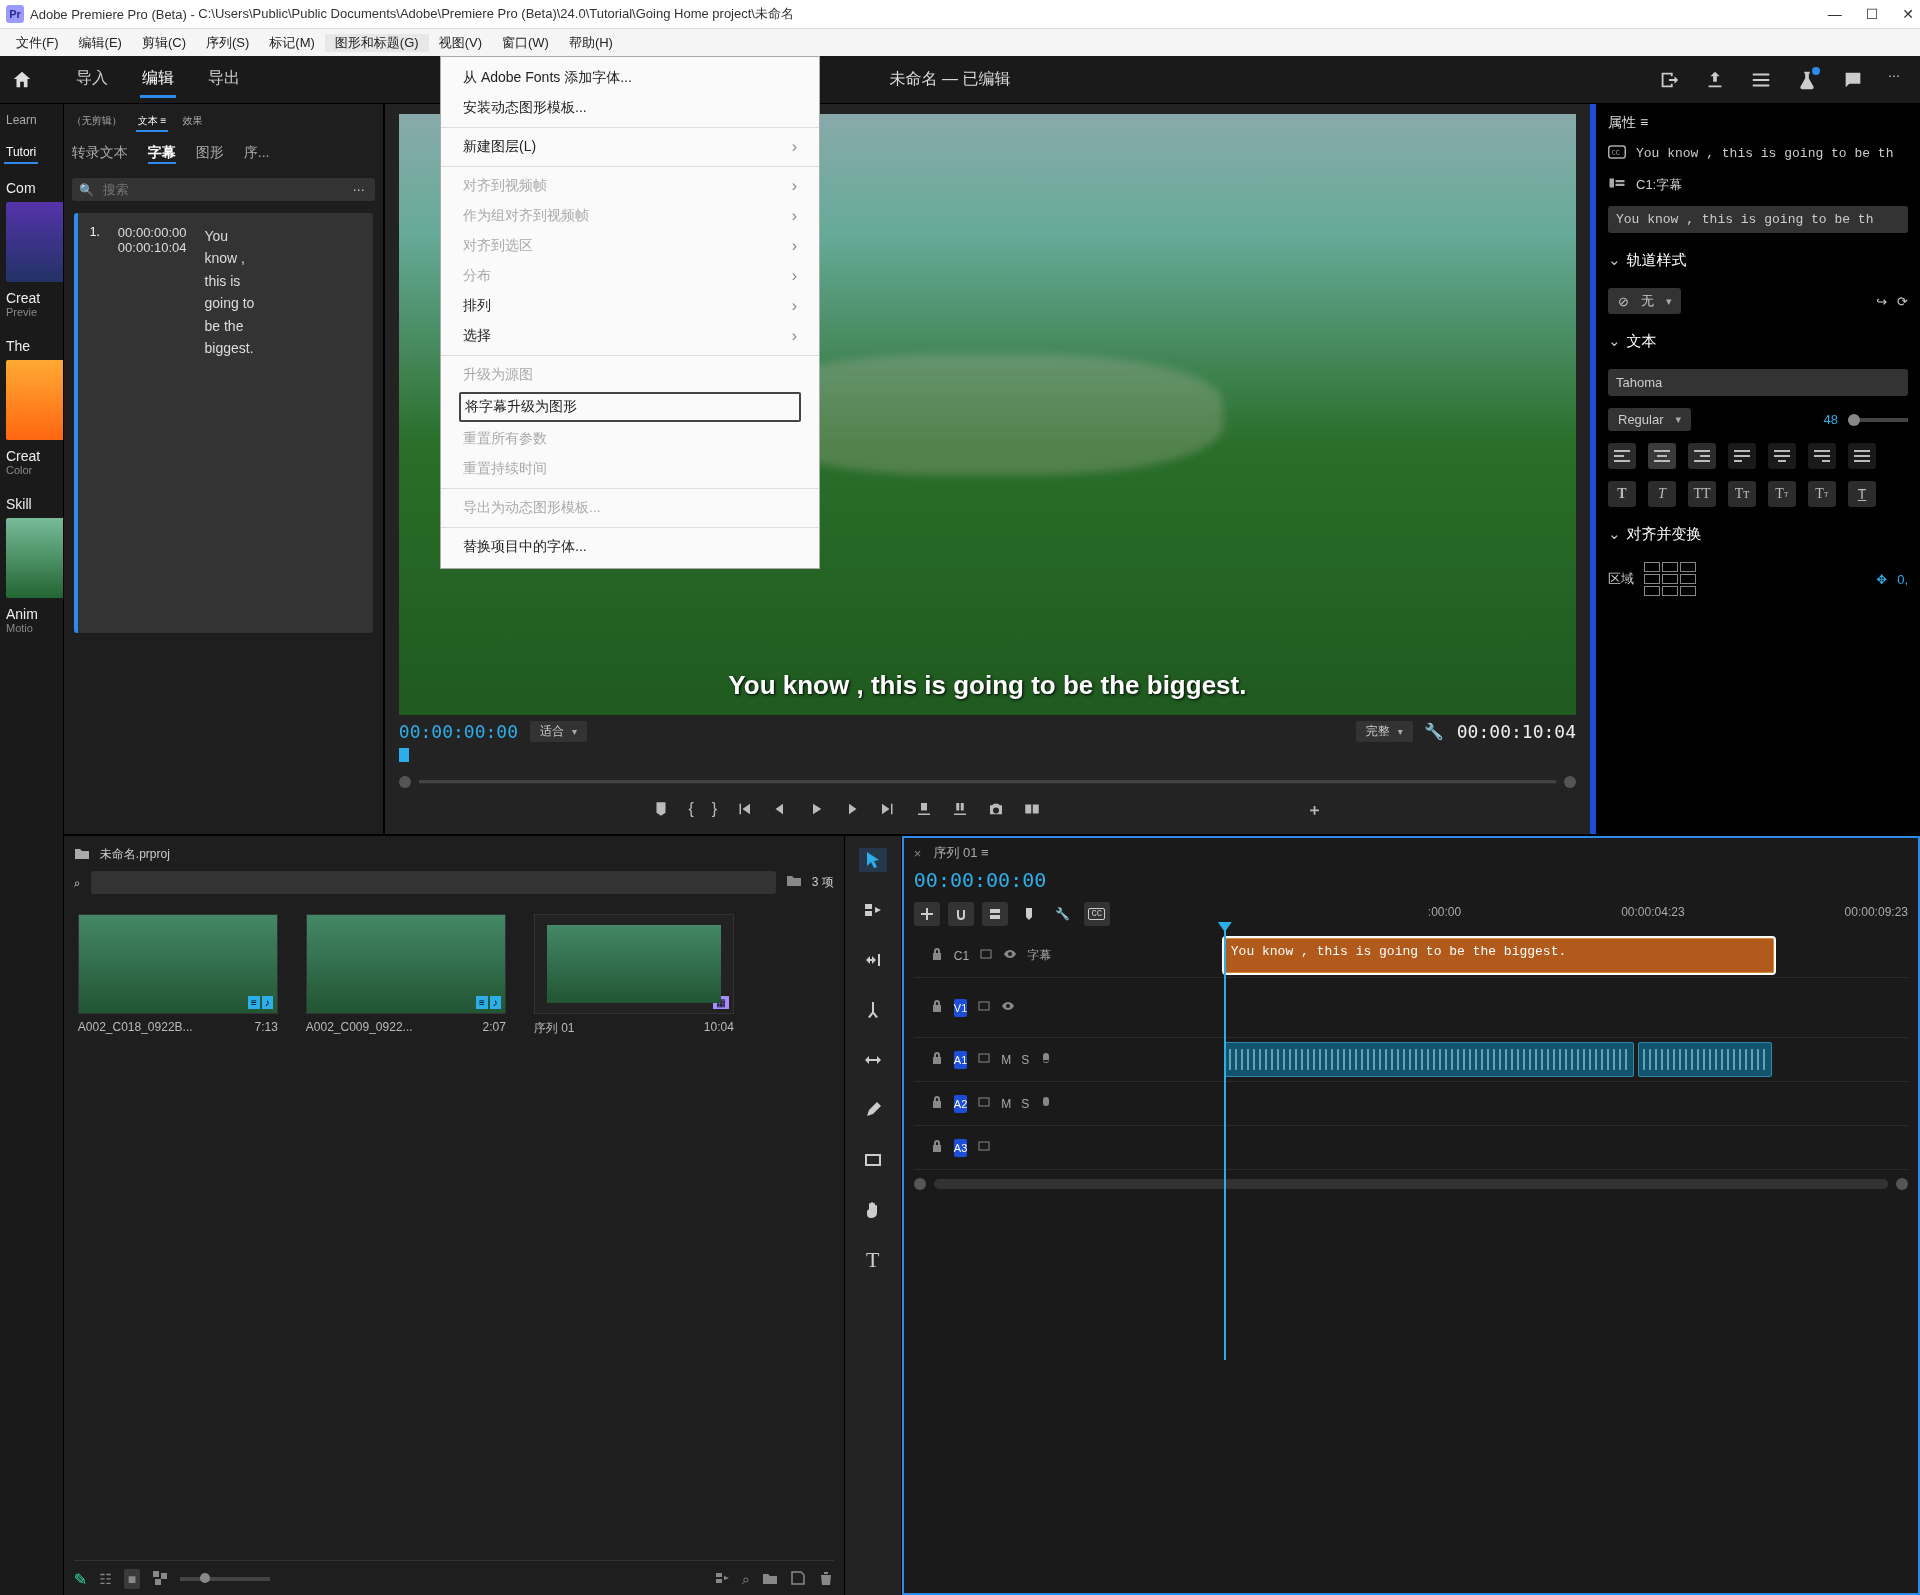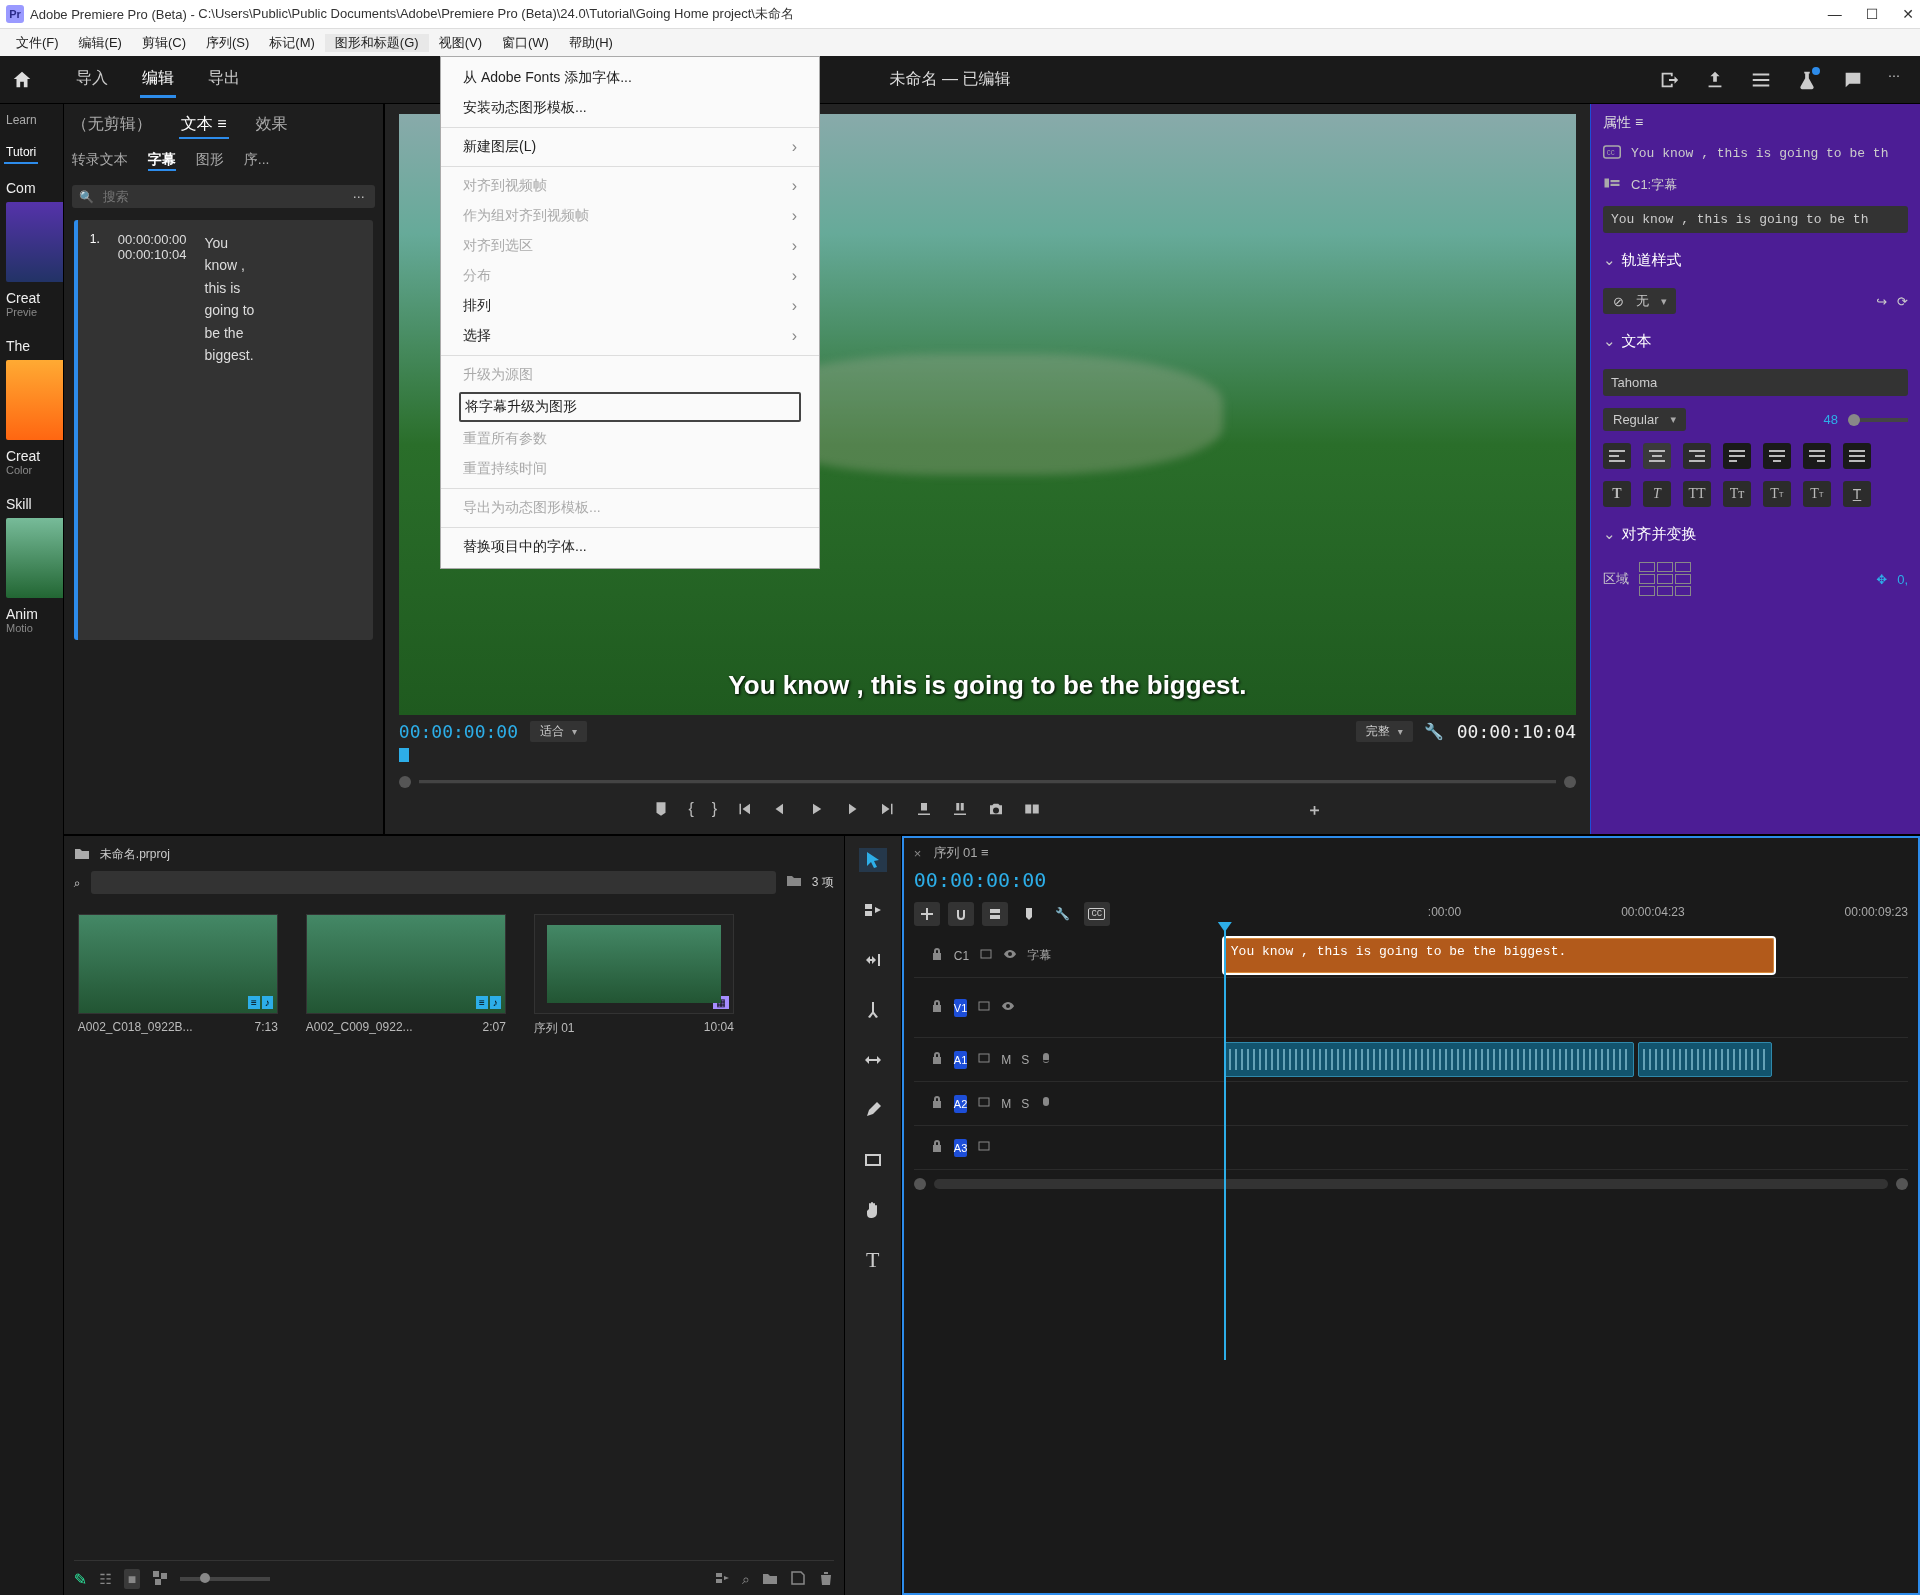--- a/index.html
+++ b/index.html
@@ -43,21 +43,21 @@
 .learn-item h4 { font-size:14px; color:#eee; font-weight:normal; }
 .learn-item .sub { font-size:11px; color:#888; }
 .thumb { width:70px; height:80px; background:#444; margin-top:6px; border-radius:2px; }
 .thumb.blue { background:linear-gradient(#53a, #236); }
 .thumb.orange { background:linear-gradient(#fa3, #f61); }
 .thumb.green { background:linear-gradient(#7b9, #263); }
 
 .mid-col { flex:1; display:flex; flex-direction:column; }
 .caption-panel { height:730px; display:flex; }
 .caption-left { width:320px; background:#1e1e1e; border-right:1px solid #000; padding:4px; display:flex; flex-direction:column; }
-.cp-tabs { display:flex; gap:25px; padding:4px 2px; font-size:16px; color:#aaa; }
+.cp-tabs { display:flex; gap:12px; padding:4px 2px; font-size:10px; color:#aaa; }
 .cp-tab { padding:2px 2px; }
 .cp-tab.active { color:#fff; border-bottom:2px solid #2d8ceb; }
 .cp-subtabs { display:flex; gap:20px; padding:8px 4px; font-size:14px; color:#aaa; }
 .cp-subtab.active { color:#fff; border-bottom:2px solid #2d8ceb; font-weight:bold; }
 .cp-search { display:flex; align-items:center; background:#333; border-radius:3px; padding:4px 8px; margin:6px 4px; gap:8px; }
 .cp-search input { background:transparent; border:0; color:#aaa; flex:1; font-size:13px; outline:none; }
 .caption-entry { display:flex; background:#333; border-left:4px solid #2d8ceb; border-radius:3px; margin:6px; min-height:420px; padding:12px; gap:18px; }
 .ce-num { color:#fff; }
 .ce-times { color:#ddd; font-size:13px; }
 .ce-text { color:#ddd; font-size:14px; width:56px; line-height:1.6; }
@@ -133,21 +133,21 @@
 .clip.video { background:#1f6f94; border:1px solid #3aa0cc; }
 .clip.video .vtitle { font-size:11px; color:#d6e8f0; padding:2px 4px; display:block; }
 .clip.video .vthumb { position:absolute; left:2px; bottom:2px; width:48px; height:26px; background:linear-gradient(#486,#253); }
 .clip.video .vthumb.r { left:auto; right:2px; }
 .clip.audio { background:#12546e; border:1px solid #2f89ab; }
 .clip.audio::after { content:""; position:absolute; inset:6px 4px; background:repeating-linear-gradient(90deg,#b6efff 0 2px,transparent 2px 6px); opacity:.5; }
 .tl-scroll { display:flex; align-items:center; gap:8px; padding:8px 0; color:#666; }
 .tl-scroll .knob { width:12px;height:12px;border-radius:50%;background:#555; }
 .tl-scroll .bar { flex:1;height:10px;background:#333;border-radius:5px; }
 
-.right-col { width:330px; background:#4c1d95; border-left:1px solid #1d4ed8; padding:10px 12px; font-size:13px; color:#ccc; display:flex; flex-direction:column; gap:12px; }
+.right-col { width:330px; background:#000000; border-left:6px solid #1d4ed8; padding:10px 12px; font-size:13px; color:#ccc; display:flex; flex-direction:column; gap:12px; }
 .rc-row { display:flex; align-items:center; gap:10px; }
 .rc-row svg{width:18px;height:16px;fill:#aaa;}
 .chev { color:#ccc; margin-right:6px; }
 .rc-sec { font-size:15px; color:#fff; padding:6px 0; }
 .rc-field { background:#333; border-radius:3px; padding:6px 8px; color:#ccc; overflow:hidden; white-space:nowrap; text-overflow:ellipsis; }
 .rc-select { background:#333; border-radius:3px; padding:4px 10px; display:inline-flex; gap:12px; align-items:center; }
 .rc-select::after { content:"▾"; color:#aaa; font-size:11px; }
 .rc-icons { display:flex; gap:12px; align-items:center; flex-wrap:wrap; }
 .rc-icons .micon { width:28px; height:26px; background:#2c2c2c; display:flex; align-items:center; justify-content:center; color:#bbb; border-radius:3px; font-size:14px; }
 .rc-icons .micon.active { background:#3a3a3a; color:#fff; }

